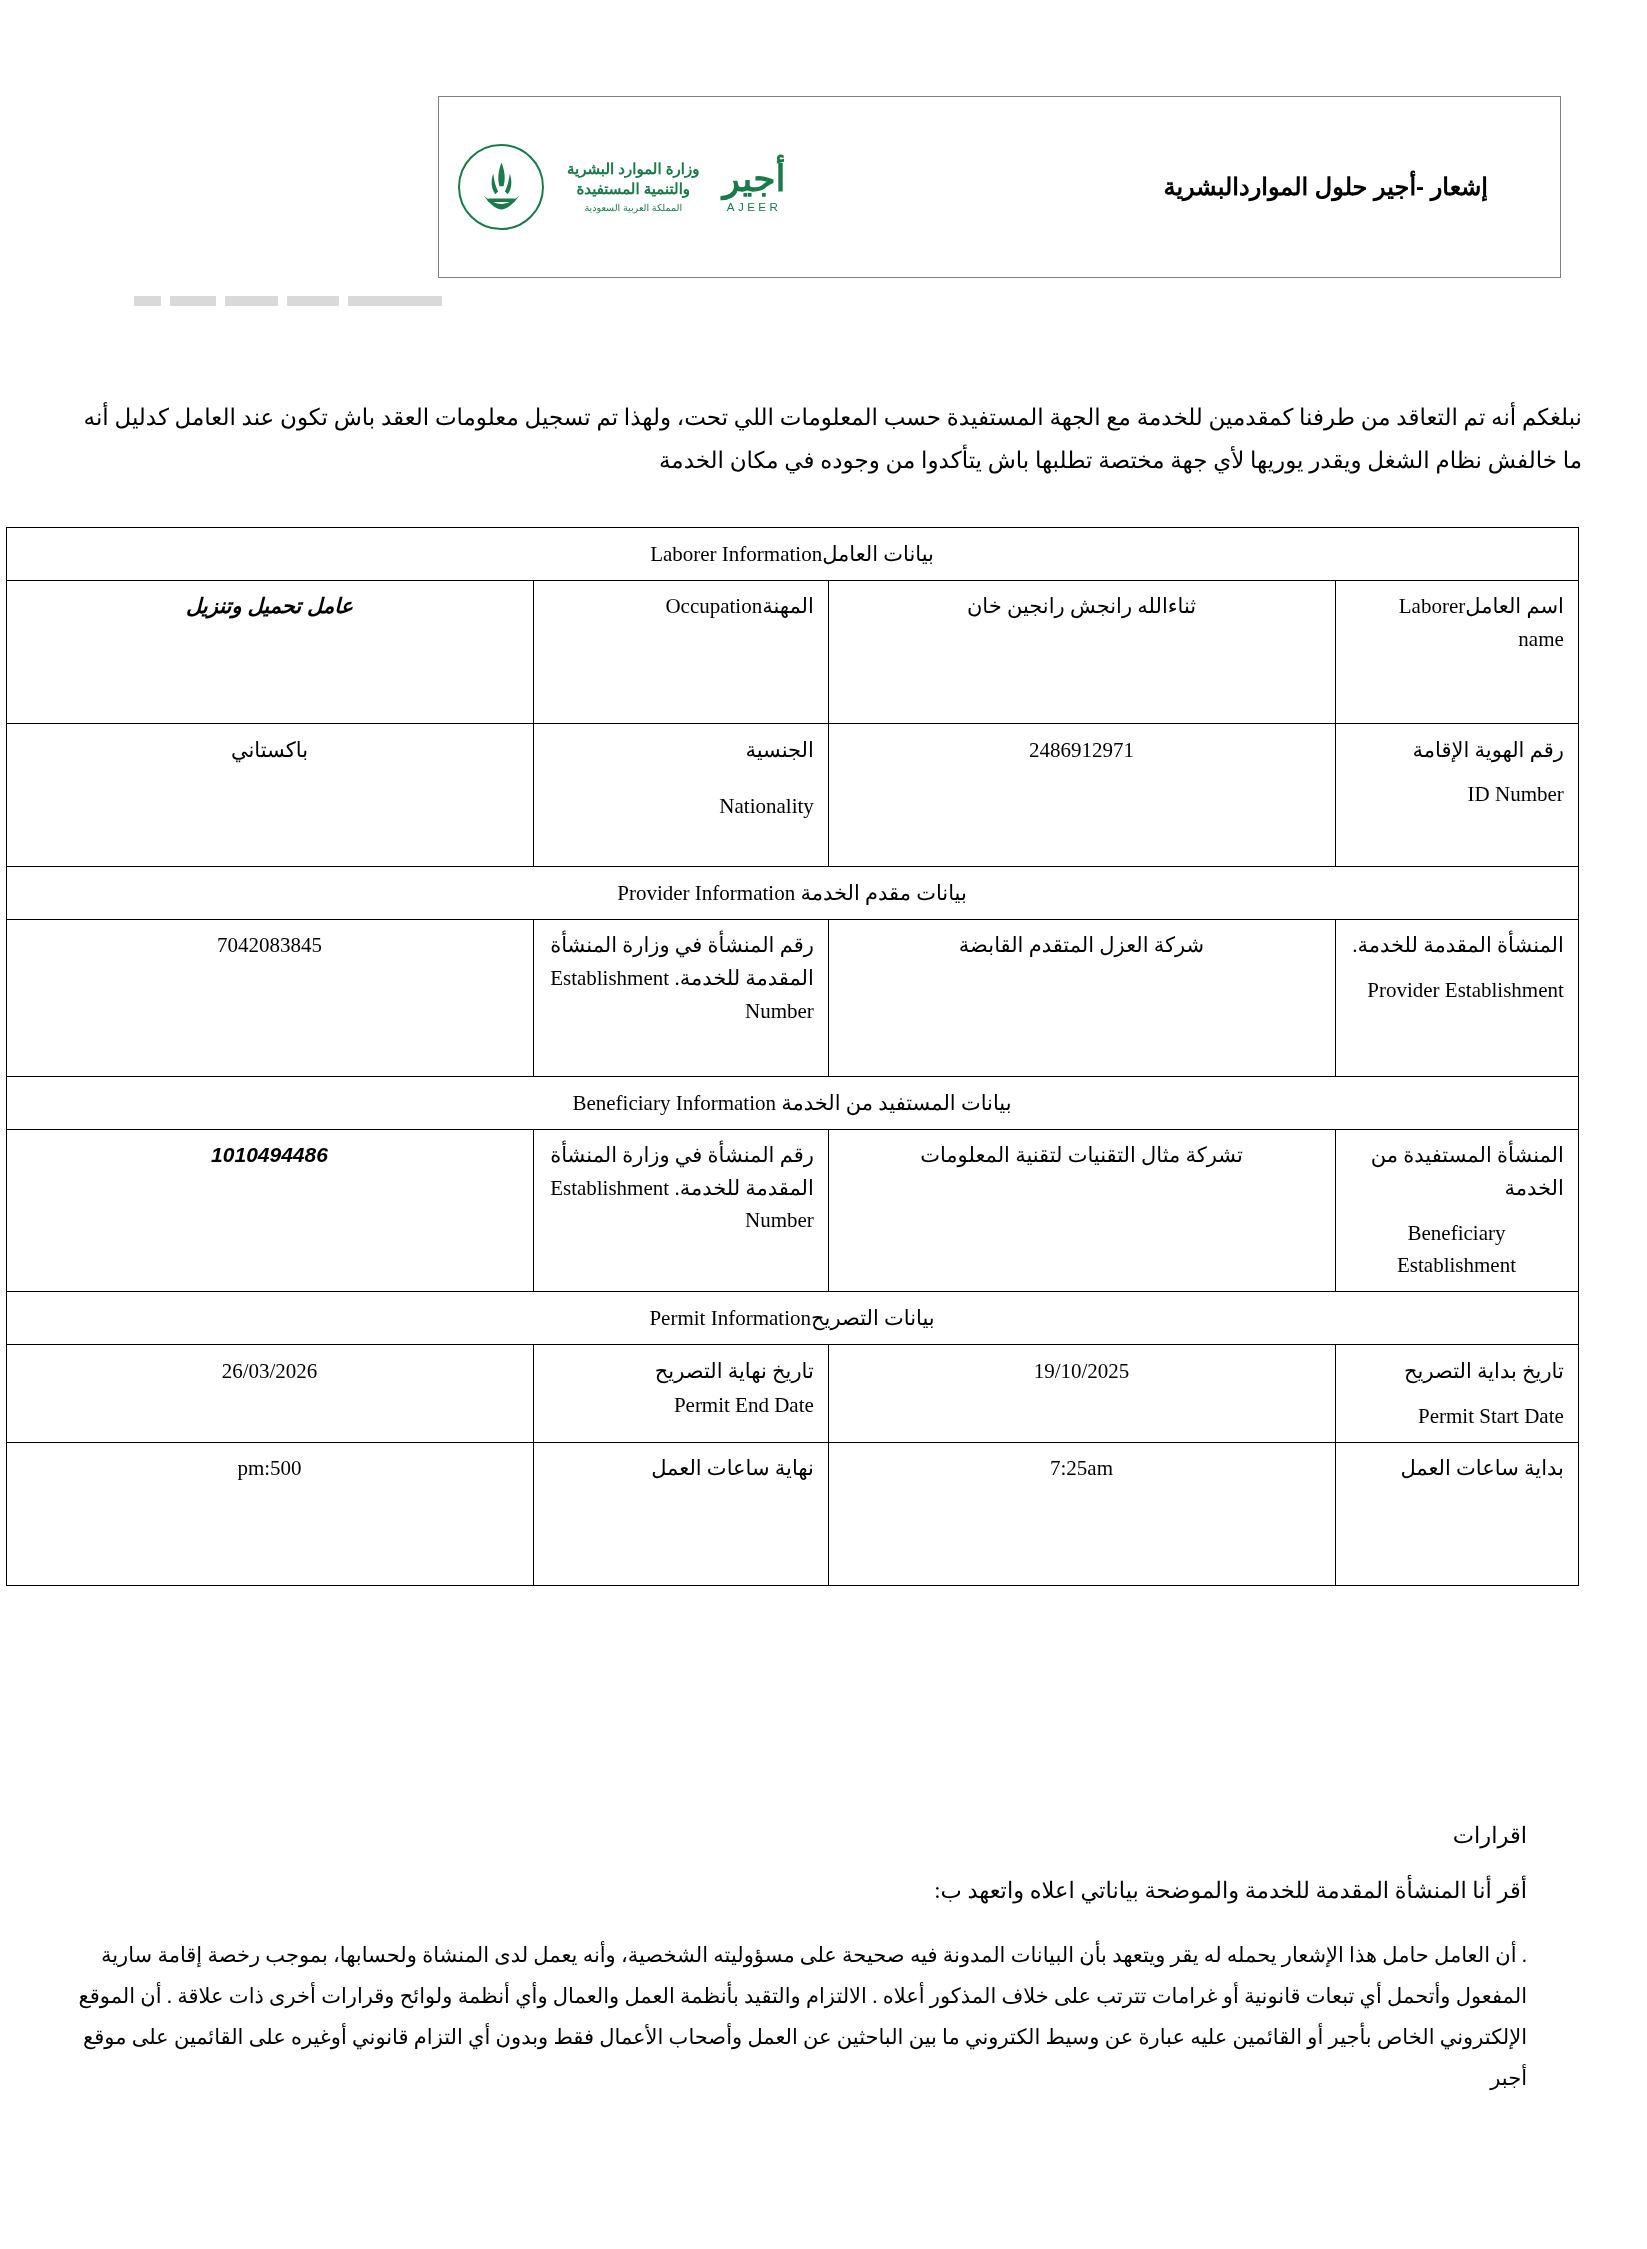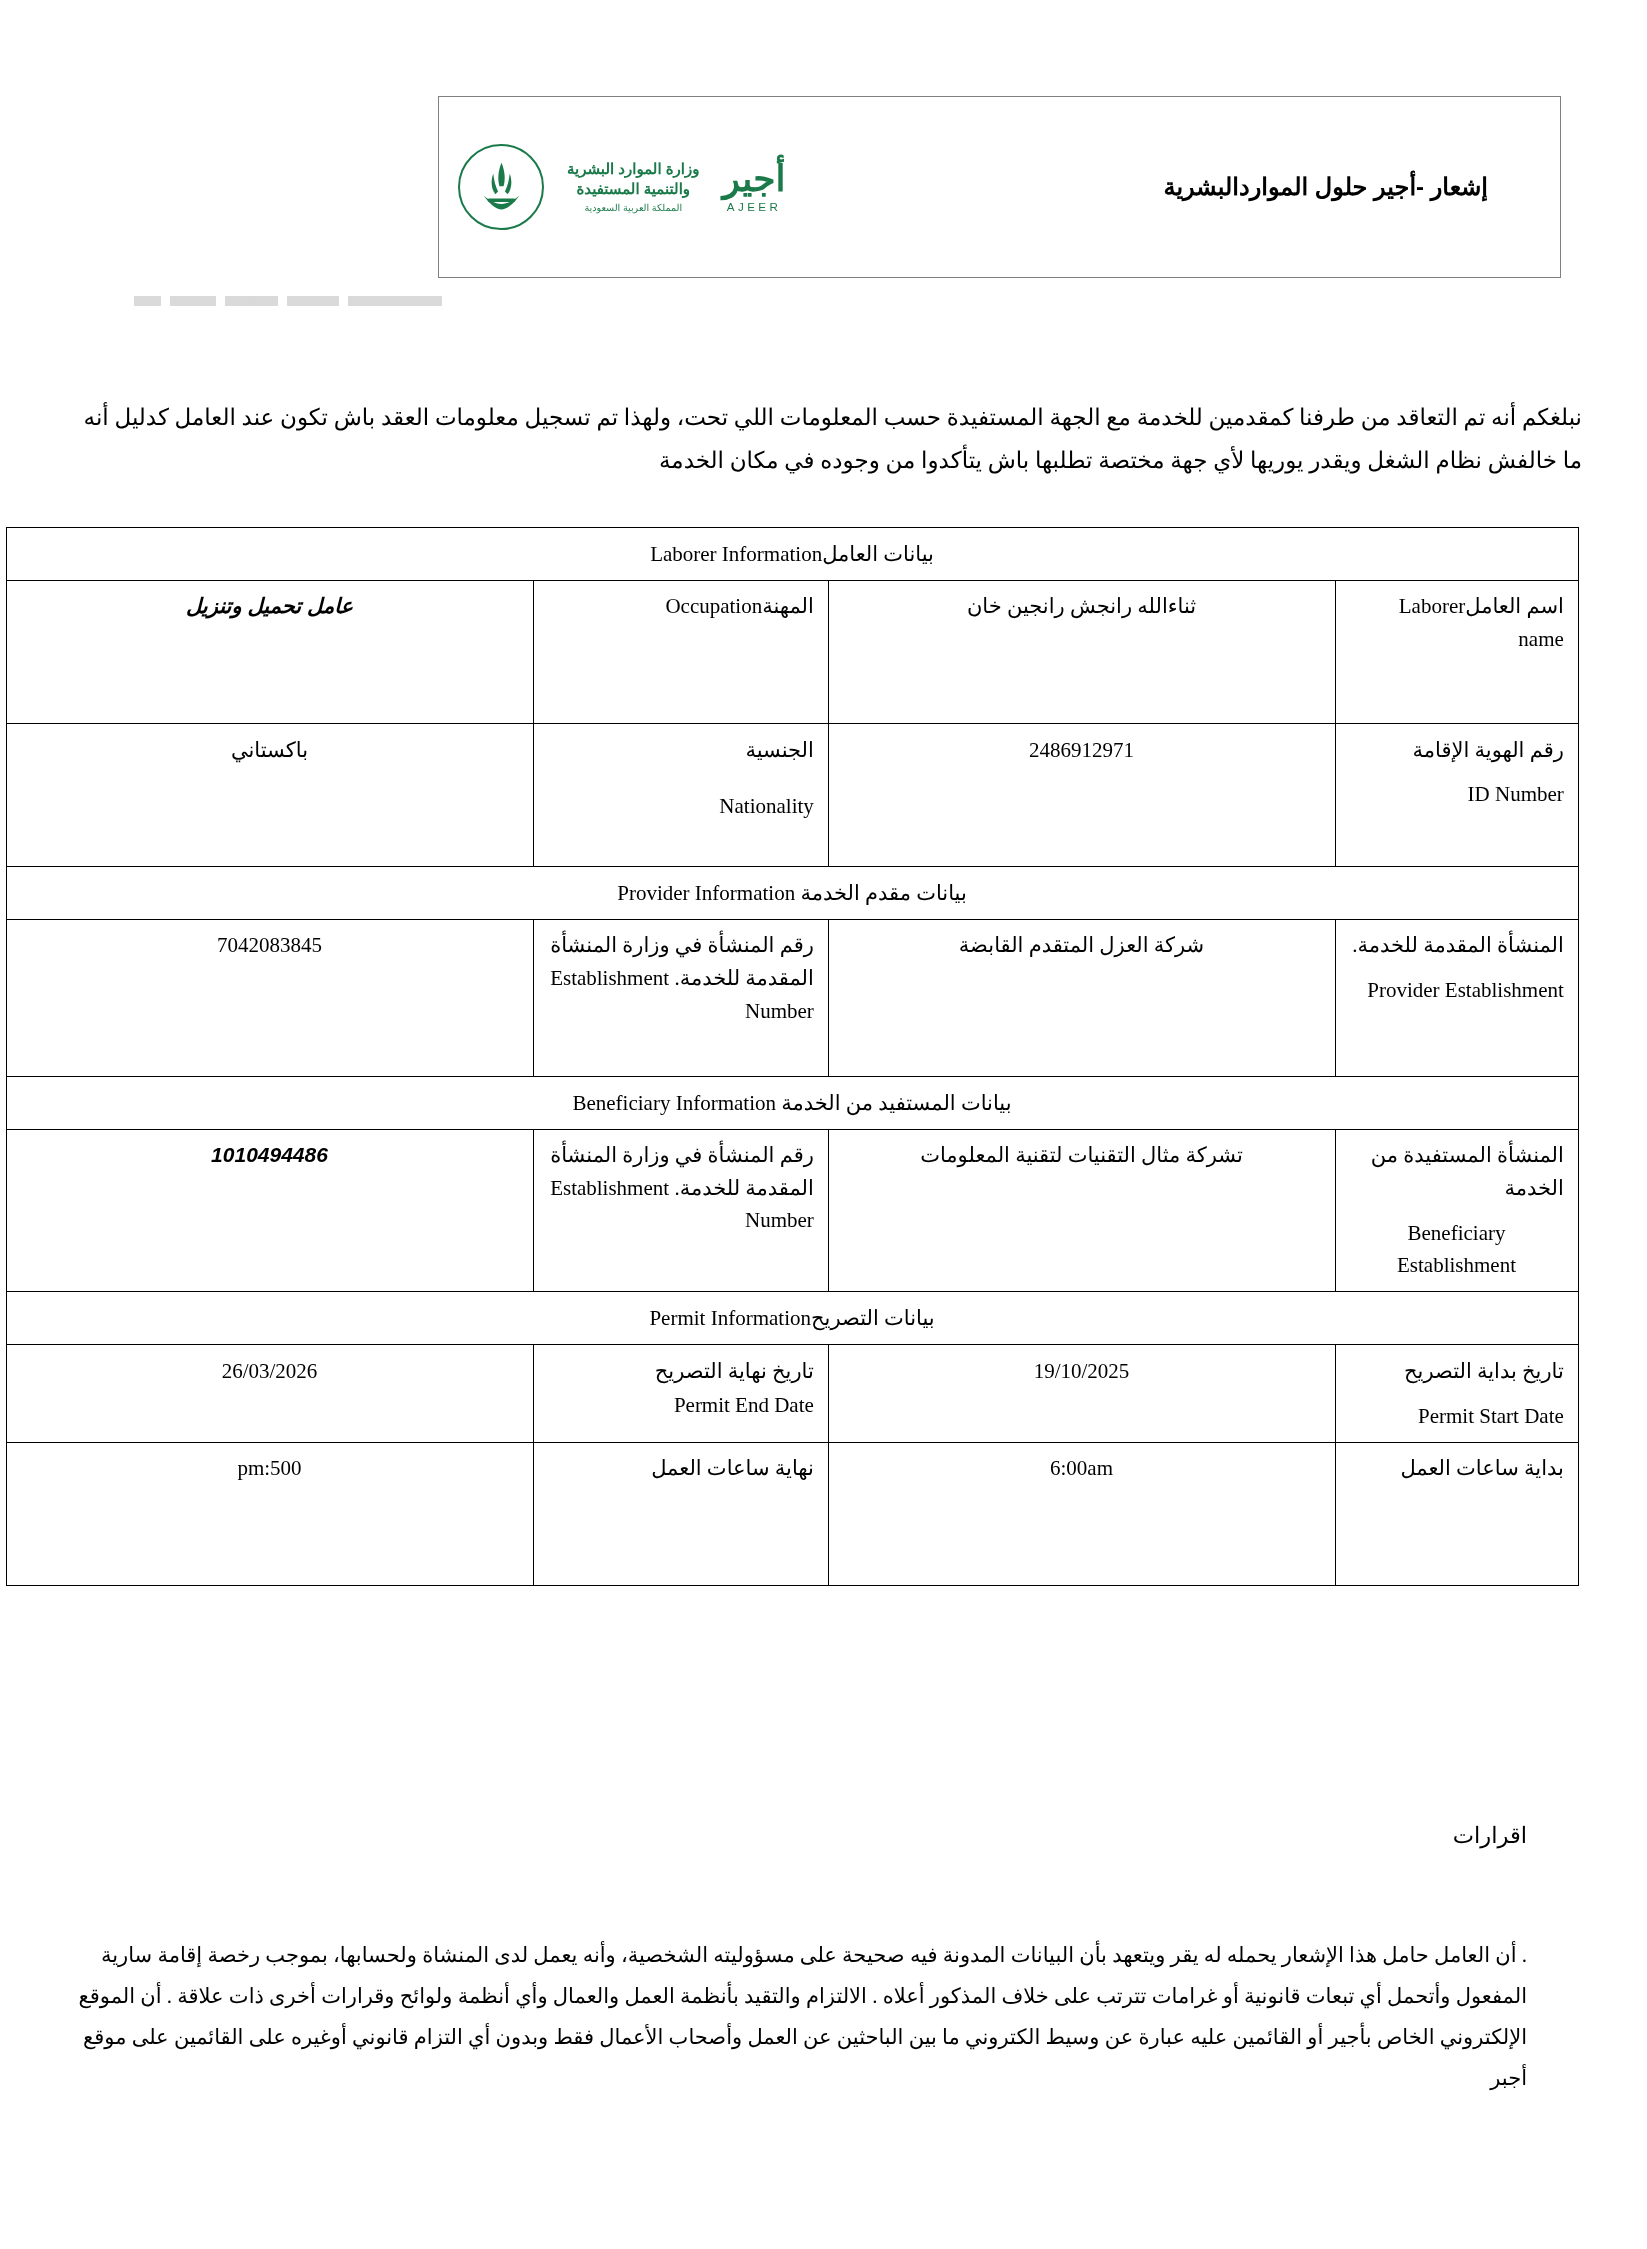--- a/index.html
+++ b/index.html
@@ -329,24 +329,25 @@
       </td>
       <td class="val">19/10/2025</td>
       <td class="lbl">
         <span class="en">تاريخ نهاية التصريح</span>
         <span class="en" style="margin-top:2px">Permit End Date</span>
       </td>
       <td class="val">26/03/2026</td>
     </tr>
     <tr>
       <td class="lbl">بداية ساعات العمل</td>
-      <td class="val">6:00am</td>
+      <td class="val">7:25am</td>
       <td class="lbl">نهاية ساعات العمل</td>
       <td class="val cell-pad-tall">500:pm</td>
     </tr>
   </tbody>
     </table>
 
   <div class="decl-title">اقرارات</div>
+  <div class="decl-line1">أقر أنا المنشأة المقدمة للخدمة والموضحة بياناتي اعلاه واتعهد ب:</div>
   <div class="decl-body">. أن العامل حامل هذا الإشعار يحمله له يقر ويتعهد بأن البيانات المدونة فيه صحيحة على مسؤوليته الشخصية، وأنه يعمل لدى المنشاة ولحسابها، بموجب رخصة إقامة سارية المفعول وأتحمل أي تبعات قانونية أو غرامات تترتب على خلاف المذكور أعلاه .  الالتزام والتقيد بأنظمة العمل والعمال وأي أنظمة ولوائح وقرارات أخرى ذات علاقة . أن الموقع الإلكتروني الخاص بأجير أو القائمين عليه عبارة عن وسيط الكتروني ما بين الباحثين عن العمل وأصحاب الأعمال فقط وبدون أي التزام قانوني أوغيره على القائمين على موقع أجبر</div>
 
 </div>
 
 
 </body></html>

